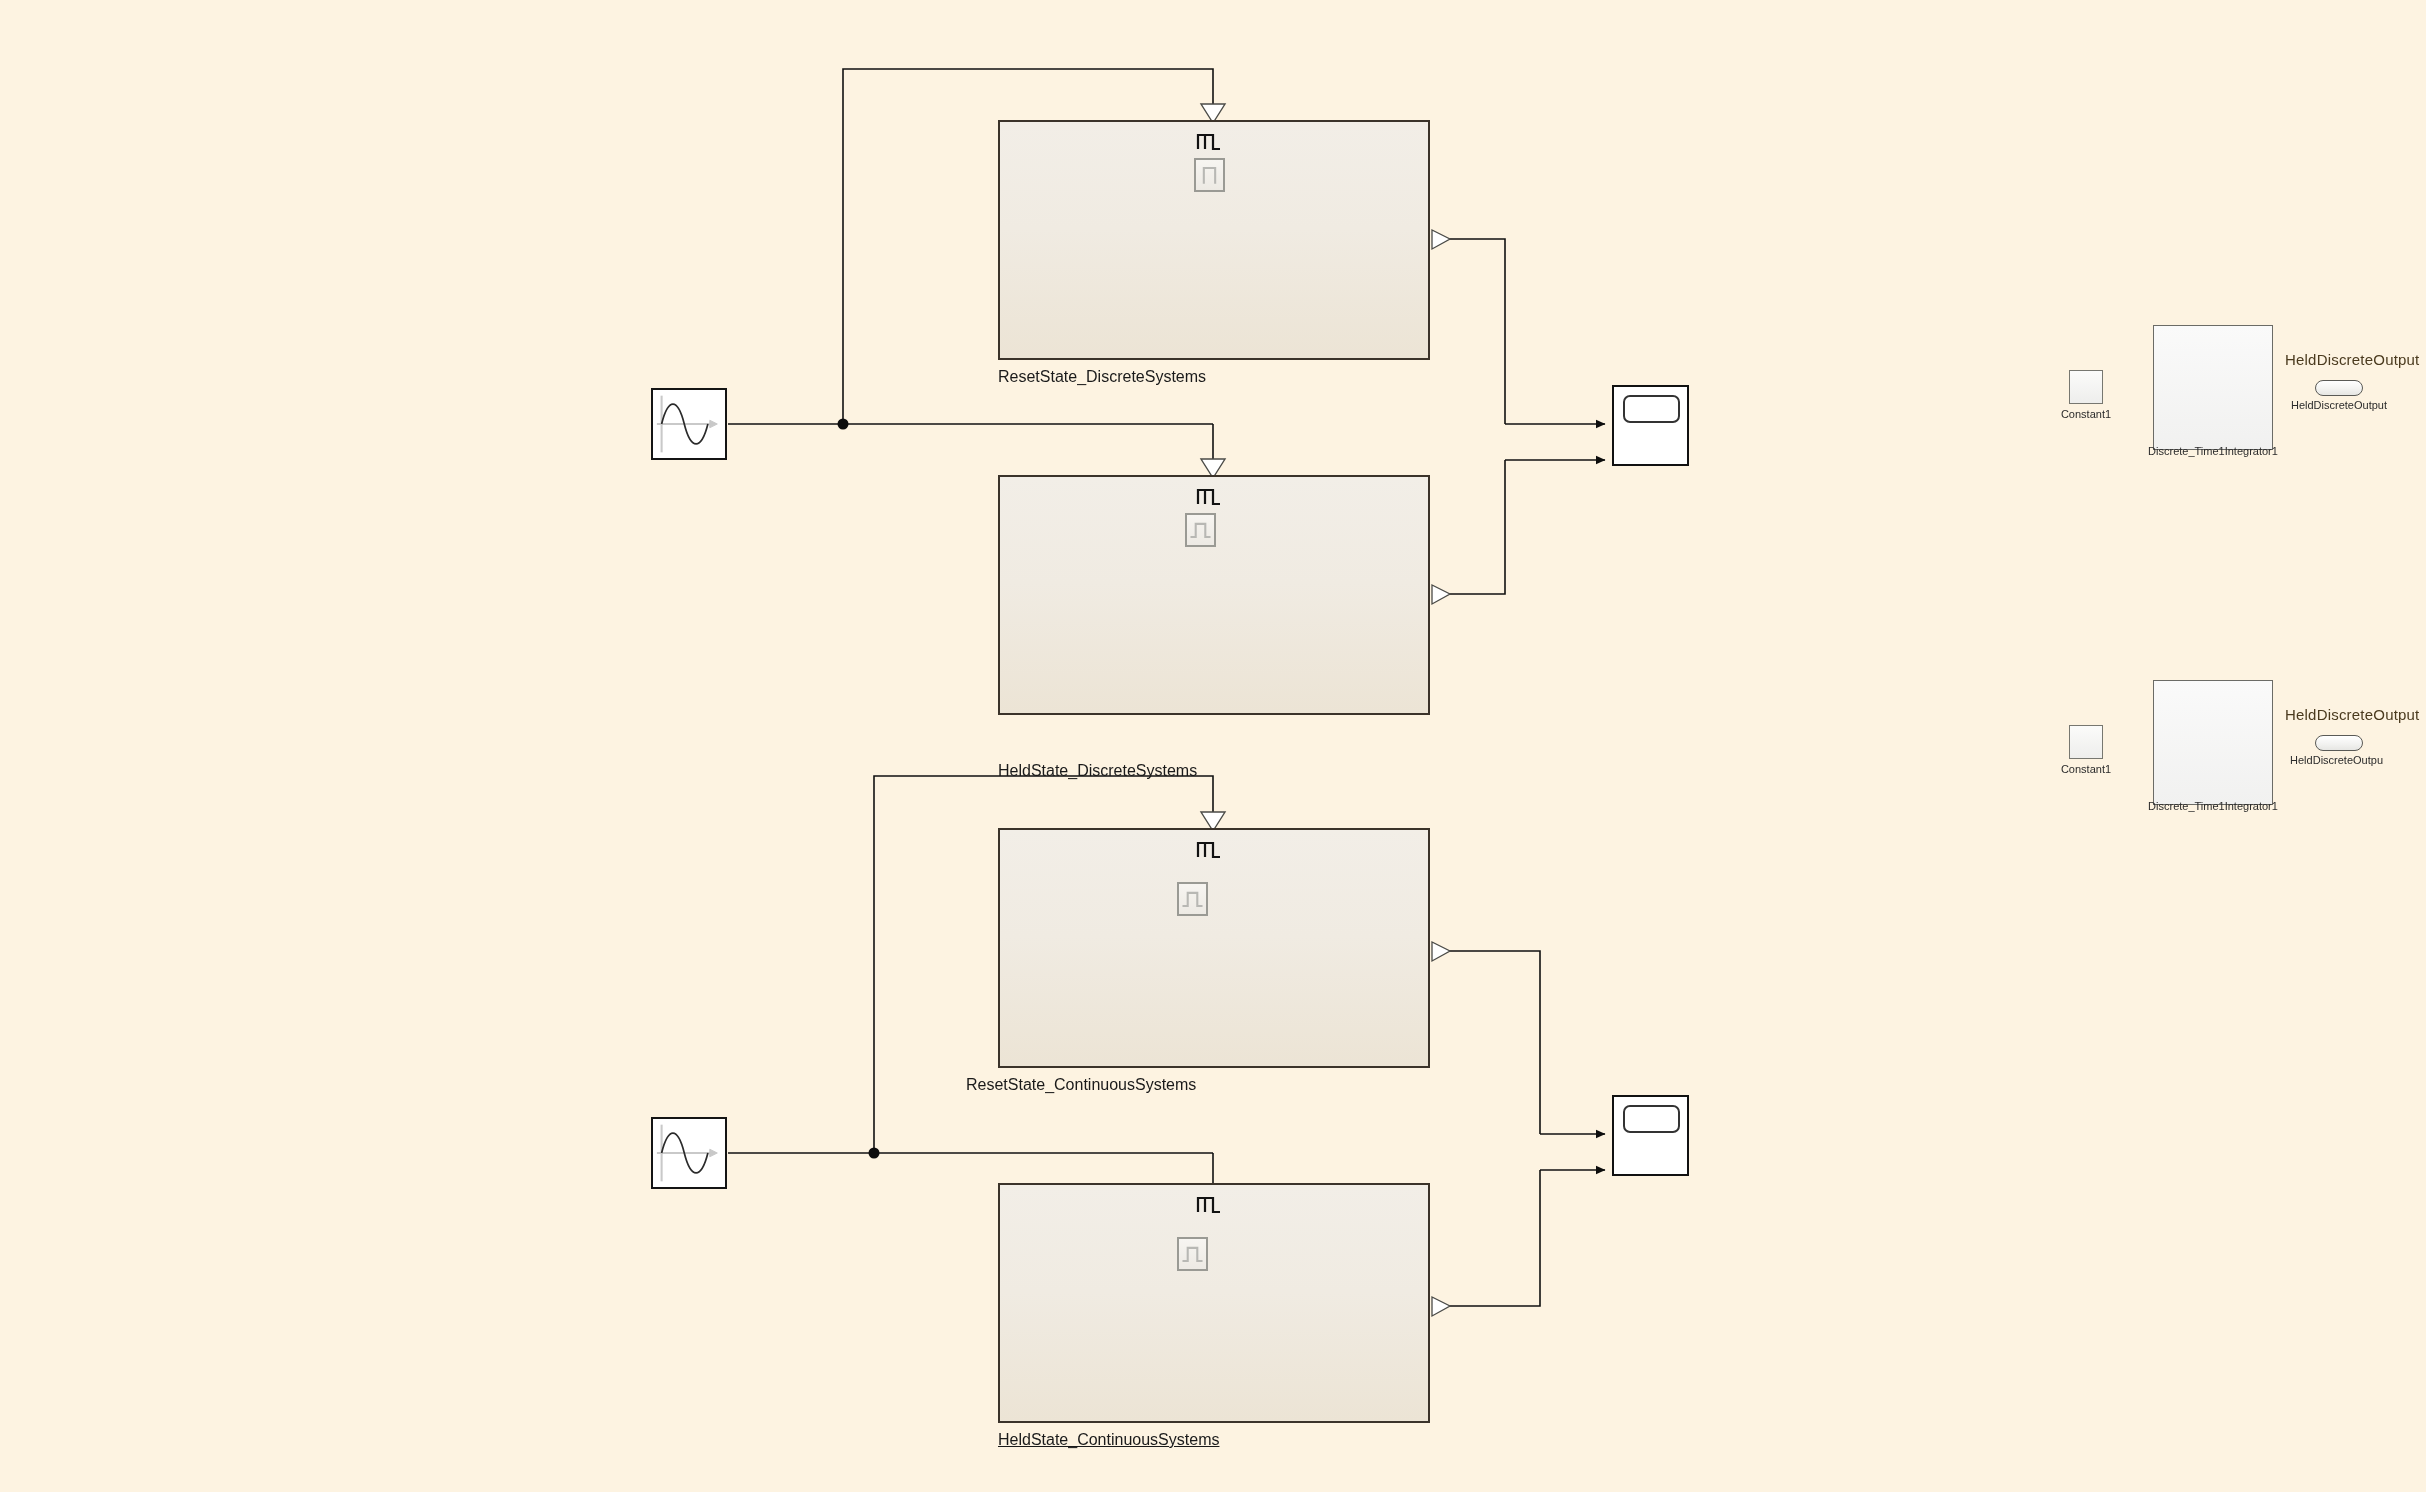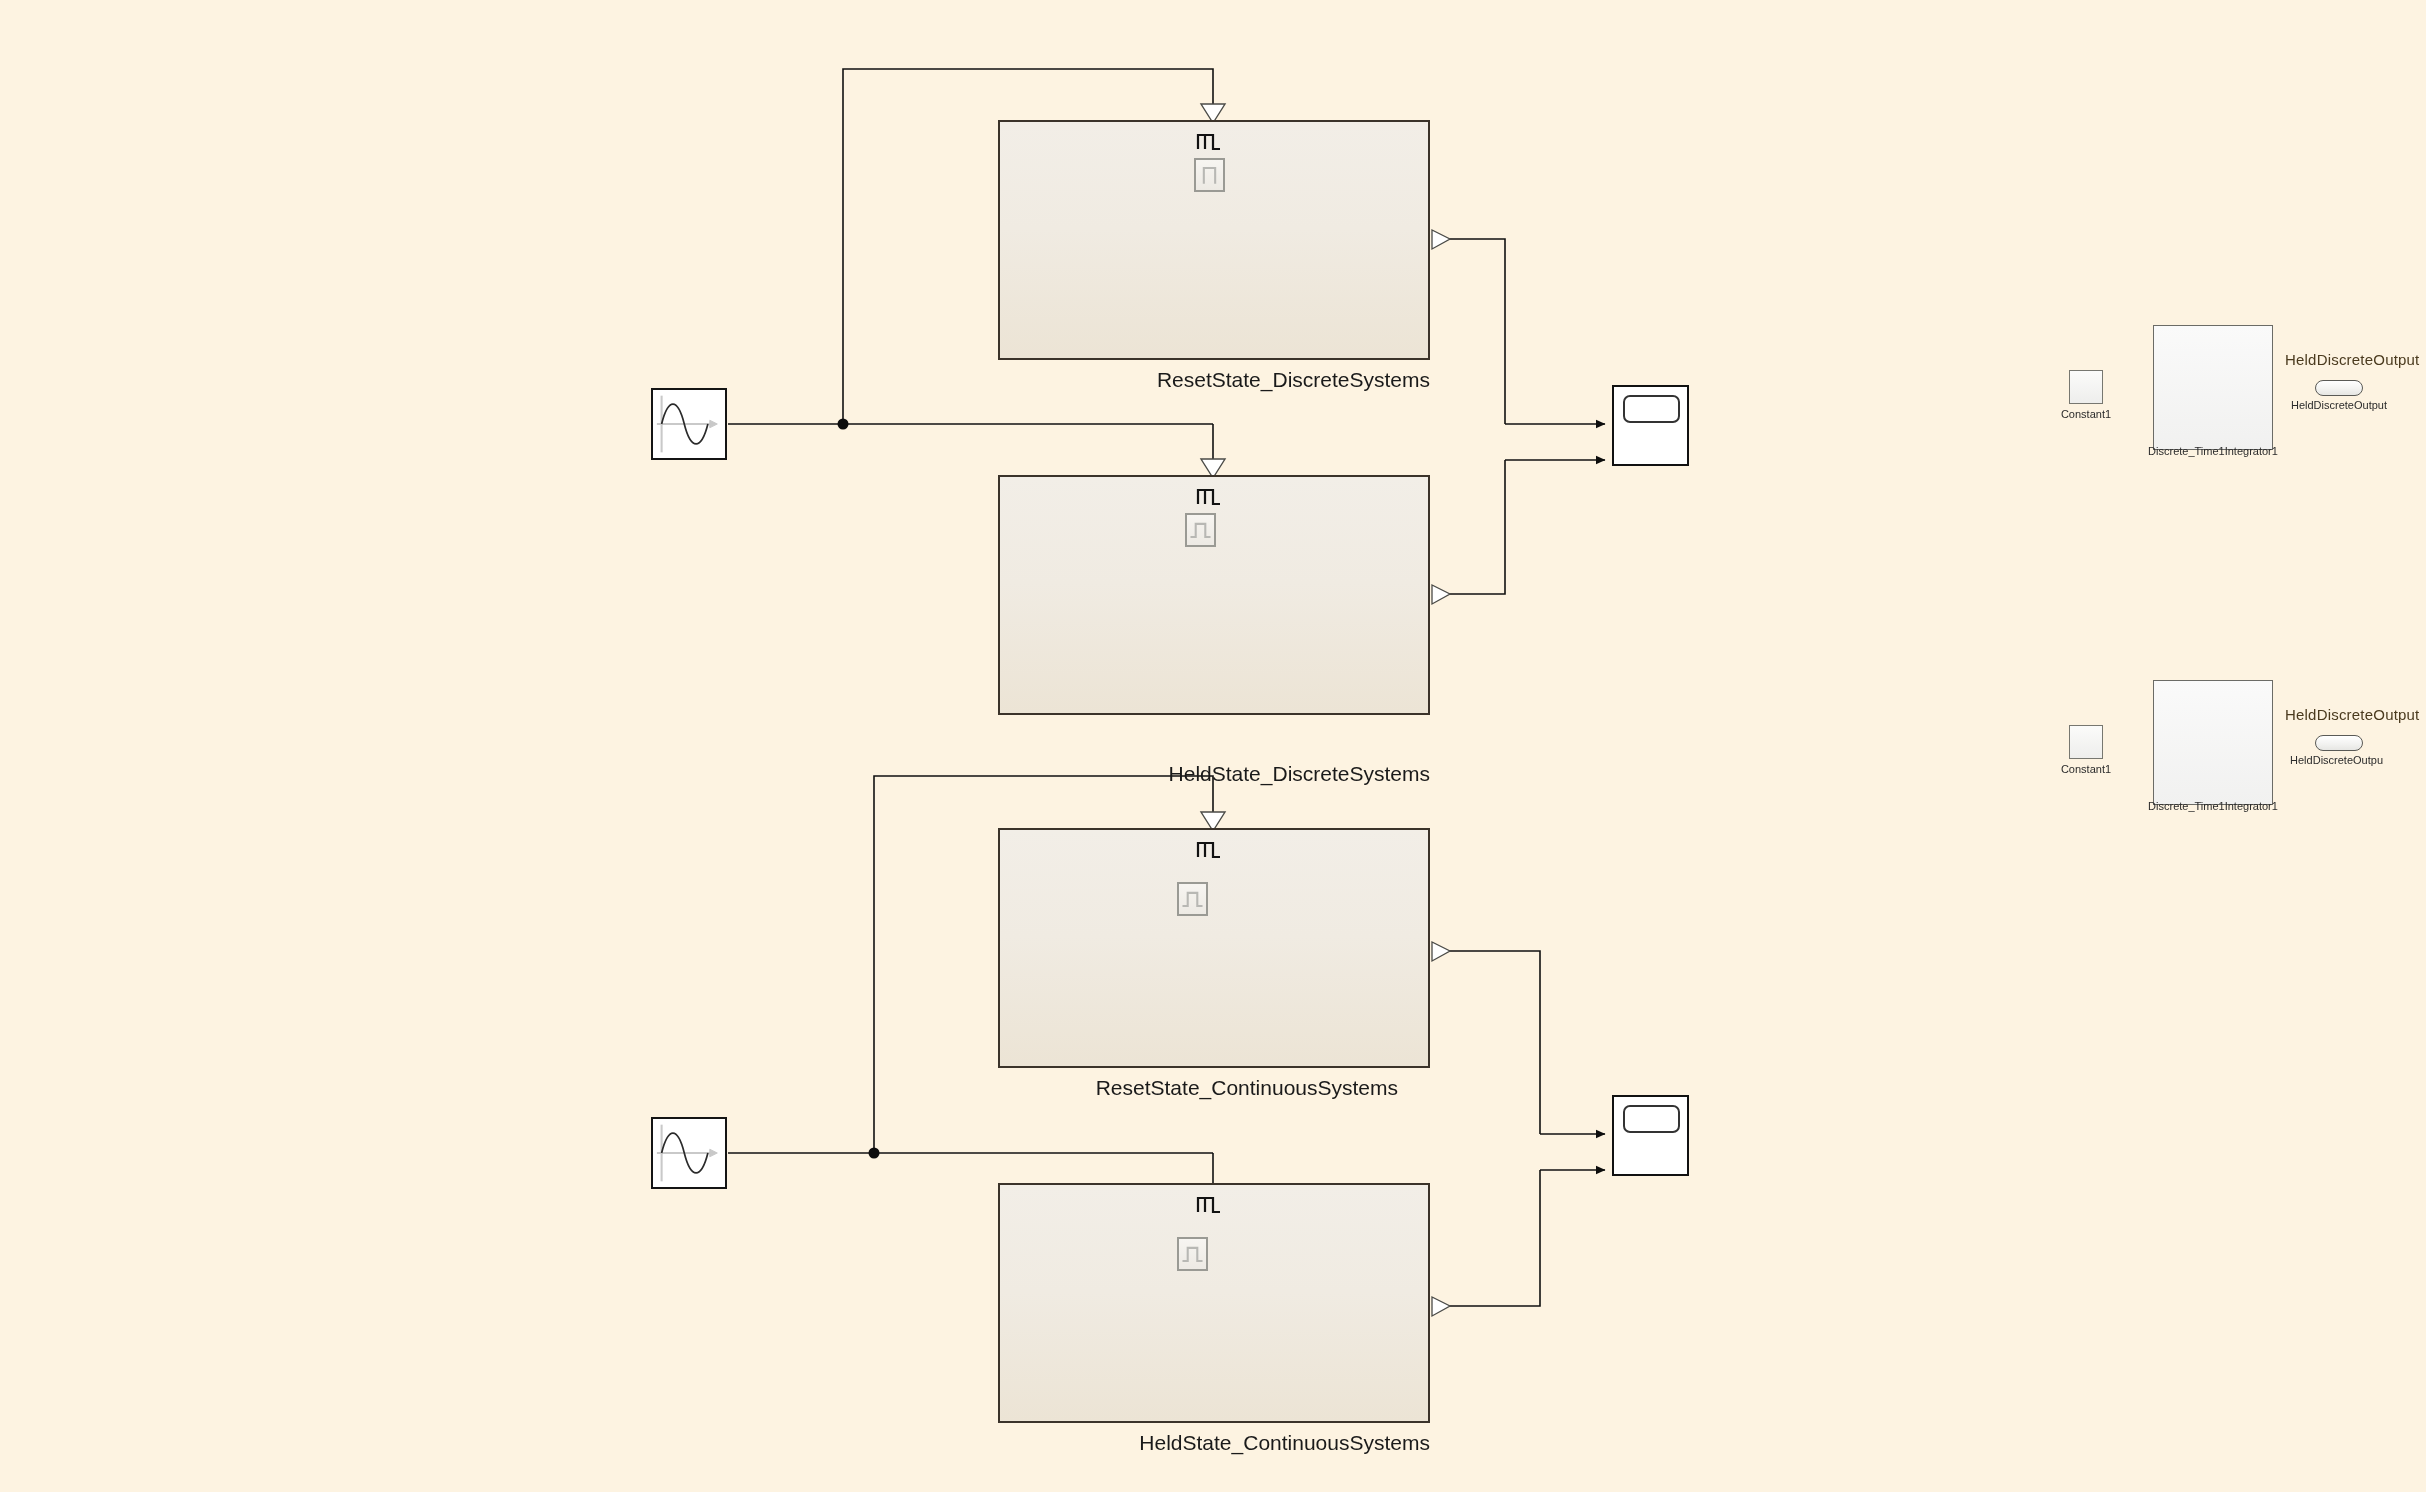--- a/index.html
+++ b/index.html
@@ -26,22 +26,22 @@
 
   
   .subsystem {
     position: absolute;
     box-sizing: border-box;
     border: 2px solid #3b332a;
     background: linear-gradient(to bottom, #f2eee7 0%, #f0ebe2 45%, #ece4d5 100%);
   }
   .subsystem-label {
     position: absolute;
-    text-align: right;
-    font-size: 21px;
+    text-align: left;
+    font-size: 16px;
     color: #1a1a1a;
     white-space: nowrap;
   }
 
   
   .trig-glyph {
     position: absolute;
     width: 26px;
     height: 22px;
   }
@@ -279,15 +279,15 @@
     <svg class="trig-glyph" style="left:196px;top:8px;" viewBox="0 0 26 22">
       <path d="M2,19 L2,5 L9,5 L9,19 M9,5 L17,5 L17,19 L24,19" fill="none" stroke="#121212" stroke-width="2.2"></path>
     </svg>
     <div class="trig-block" style="left:177px;top:52px;width:31px;height:34px;">
       <svg width="100%" height="100%" viewBox="0 0 31 34">
         <path d="M4,25 L10,25 L10,10 L21,10 L21,25 L27,25" fill="none" stroke="#b8b8b4" stroke-width="2.4"></path>
       </svg>
     </div>
 
   </div>
-  <div class="subsystem-label" style="left:998px;top:1431px;width:432px;">HeldState_ContinuousSystems</div>
+  <div class="subsystem-label" style="left:998px;top:1431px;width:432px;text-decoration:underline;">HeldState_ContinuousSystems</div>
 
 </div>
 
 </body></html>

